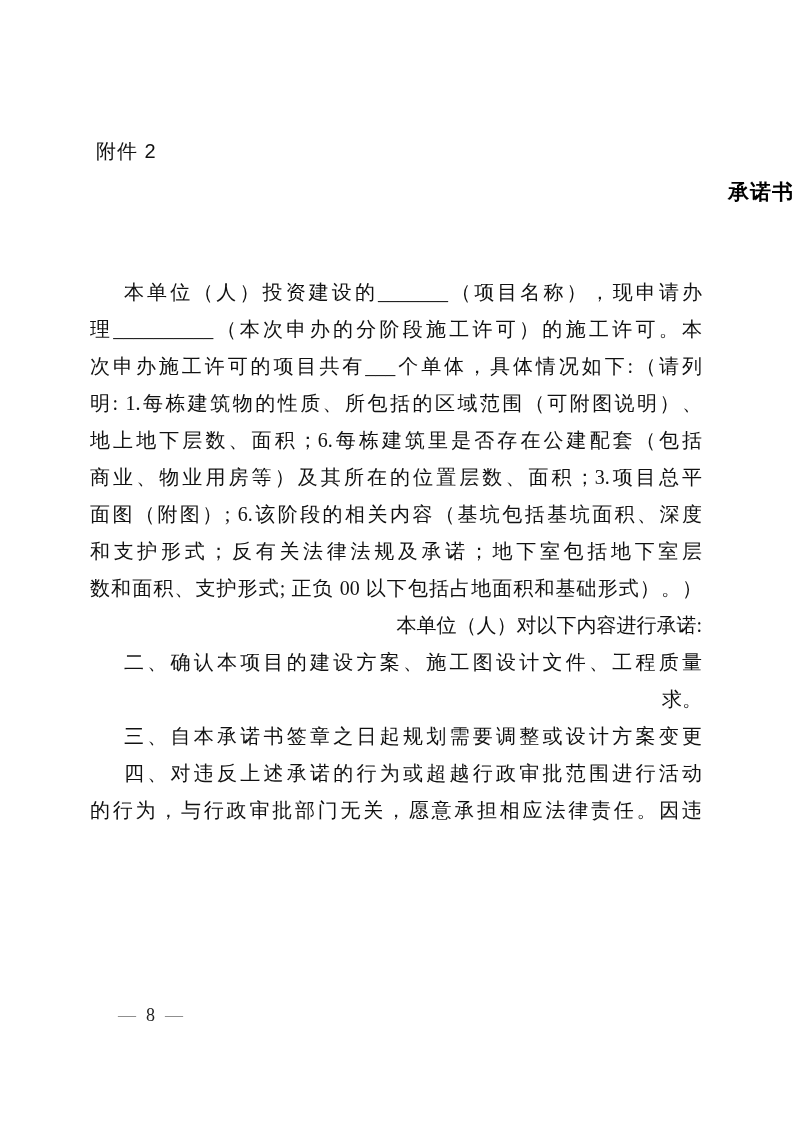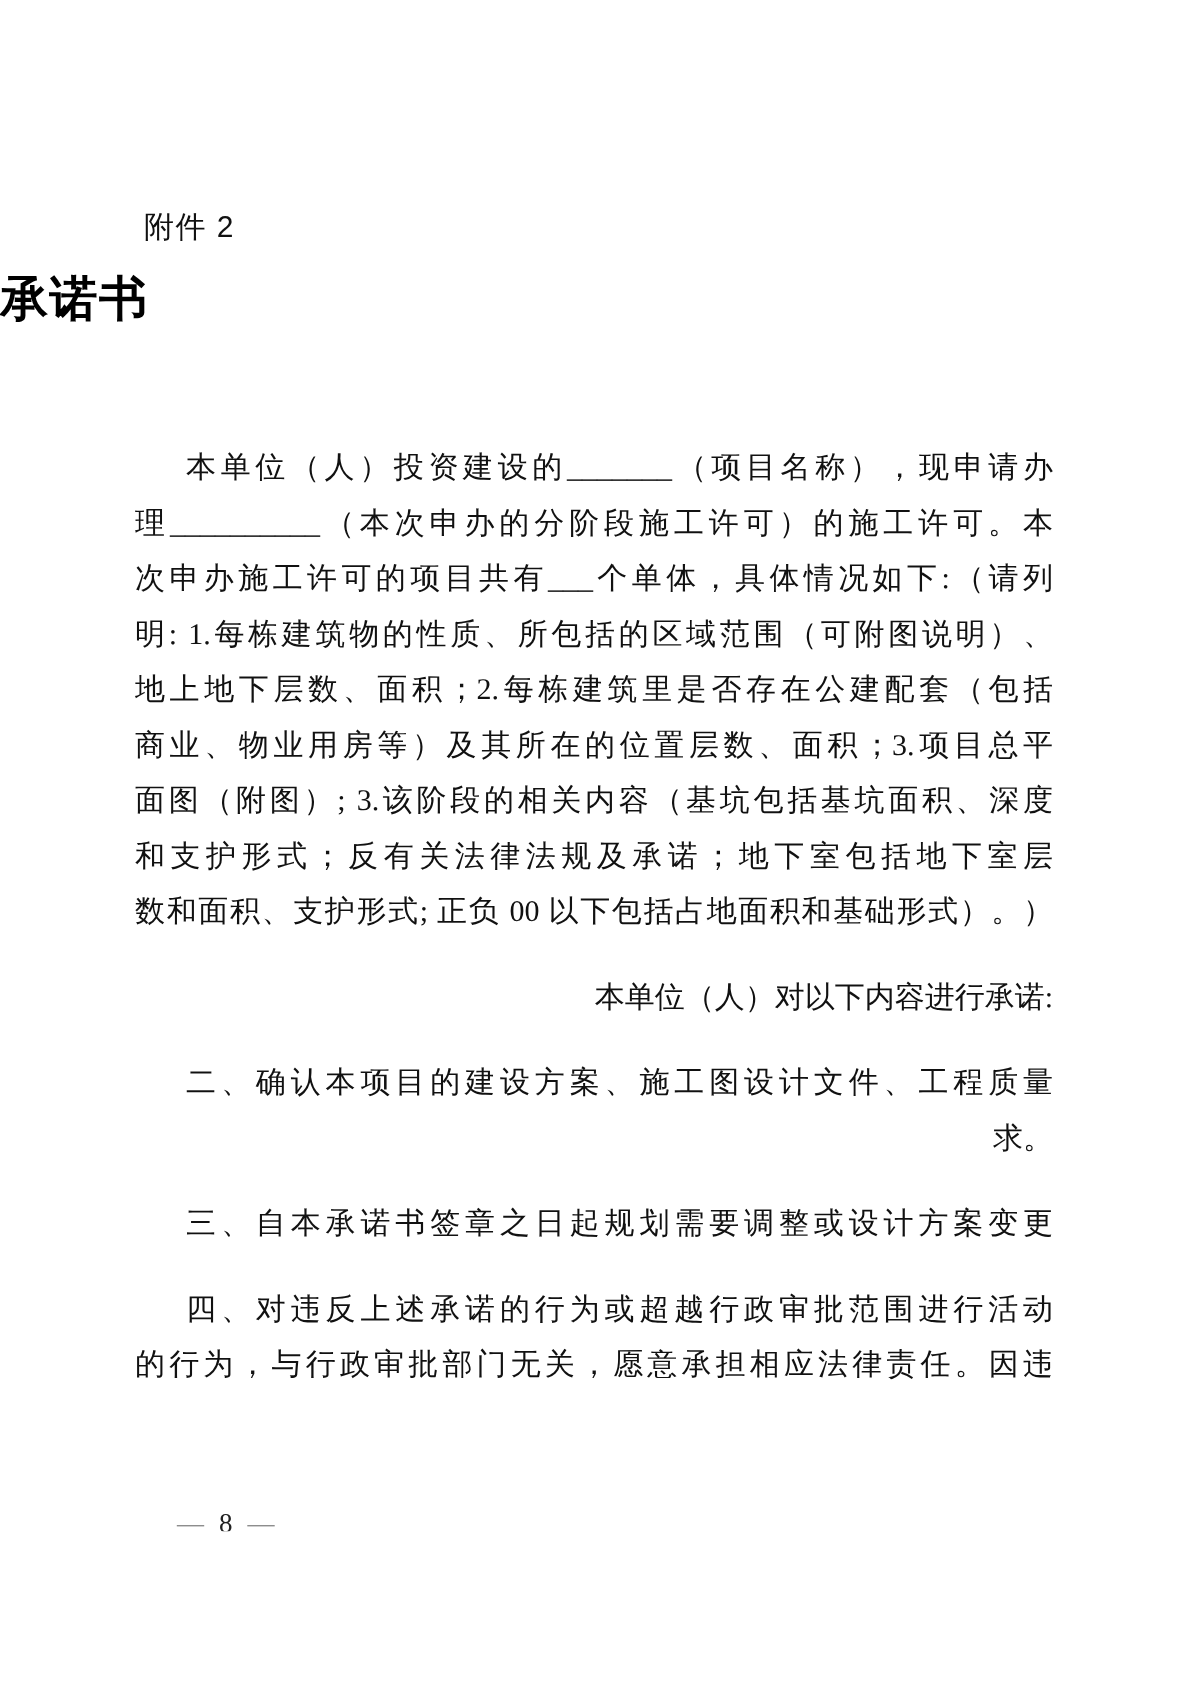--- a/index.html
+++ b/index.html
@@ -23,22 +23,22 @@
     font-size: 20px;
     font-family: "Liberation Sans", "DejaVu Sans", sans-serif;
     color: #111111;
     letter-spacing: 1px;
   }
   .doc-title {
     position: absolute;
     left: 0;
     top: 178px;
     width: 100%;
-    text-align: left;
-    font-size: 32px;
+    text-align: right;
+    font-size: 21px;
     font-weight: bold;
     color: #000000;
     letter-spacing: 1px;
   }
   .body-text {
     position: absolute;
     left: 90px;
     top: 274px;
     width: 612px;
   }
@@ -49,21 +49,20 @@
     white-space: nowrap;
     text-align: right;
     color: #111111;
   }
   .line.j {
     text-align: justify;
     text-align-last: justify;
   }
   .line.in {
     text-indent: 34px;
-    margin-top: 20px;
   }
   .footer {
     position: absolute;
     left: 118px;
     top: 1003px;
     font-size: 18px;
     line-height: 24px;
   }
   .footer .dash {
     color: #8a8a8a;
@@ -80,23 +79,23 @@
 
   <div class="attachment-label">附件 2</div>
 
   <div class="doc-title">承诺书</div>
 
   <div class="body-text">
     <div class="line in j">本单位（人）投资建设的_______（项目名称），现申请办</div>
     <div class="line j">理__________（本次申办的分阶段施工许可）的施工许可。本</div>
     <div class="line j">次申办施工许可的项目共有___个单体，具体情况如下:（请列</div>
     <div class="line j">明: 1.每栋建筑物的性质、所包括的区域范围（可附图说明）、</div>
-    <div class="line j">地上地下层数、面积；2.每栋建筑里是否存在公建配套（包括</div>
+    <div class="line j">地上地下层数、面积；6.每栋建筑里是否存在公建配套（包括</div>
     <div class="line j">商业、物业用房等）及其所在的位置层数、面积；3.项目总平</div>
-    <div class="line j">面图（附图）; 3.该阶段的相关内容（基坑包括基坑面积、深度</div>
+    <div class="line j">面图（附图）; 6.该阶段的相关内容（基坑包括基坑面积、深度</div>
     <div class="line j">和支护形式；反有关法律法规及承诺；地下室包括地下室层</div>
     <div class="line j">数和面积、支护形式; 正负 00 以下包括占地面积和基础形式）。）</div>
     <div class="line in">本单位（人）对以下内容进行承诺:</div>
     <div class="line in j">二、确认本项目的建设方案、施工图设计文件、工程质量</div>
     <div class="line">求。</div>
     <div class="line in j">三、自本承诺书签章之日起规划需要调整或设计方案变更</div>
     <div class="line in j">四、对违反上述承诺的行为或超越行政审批范围进行活动</div>
     <div class="line j">的行为，与行政审批部门无关，愿意承担相应法律责任。因违</div>
   </div>
 

